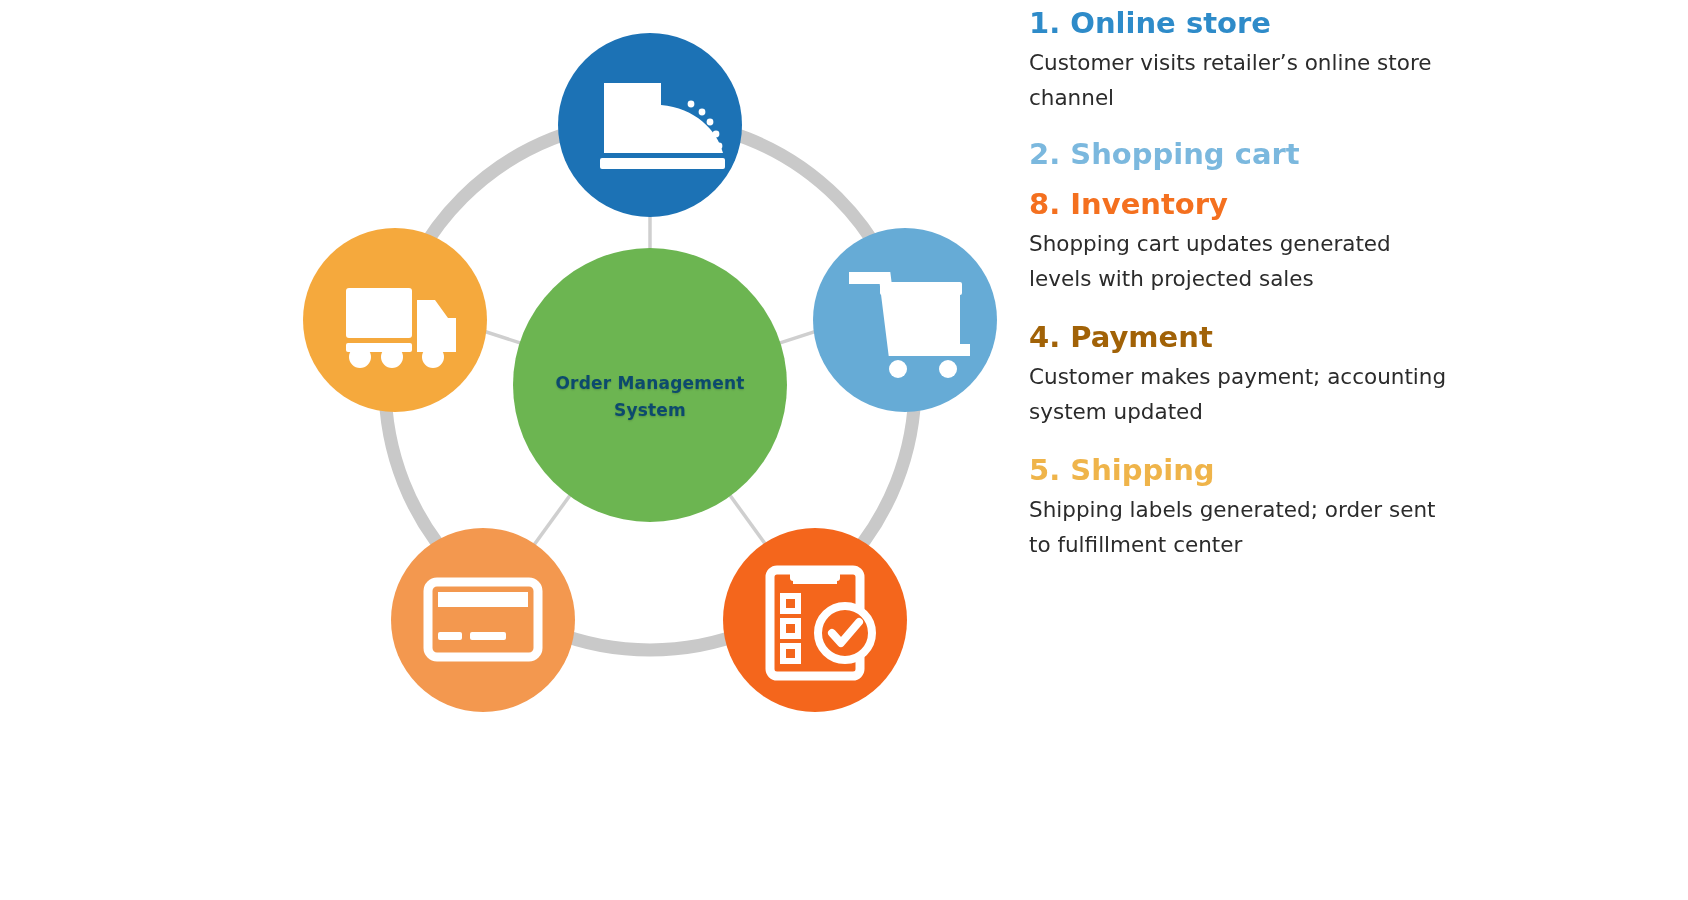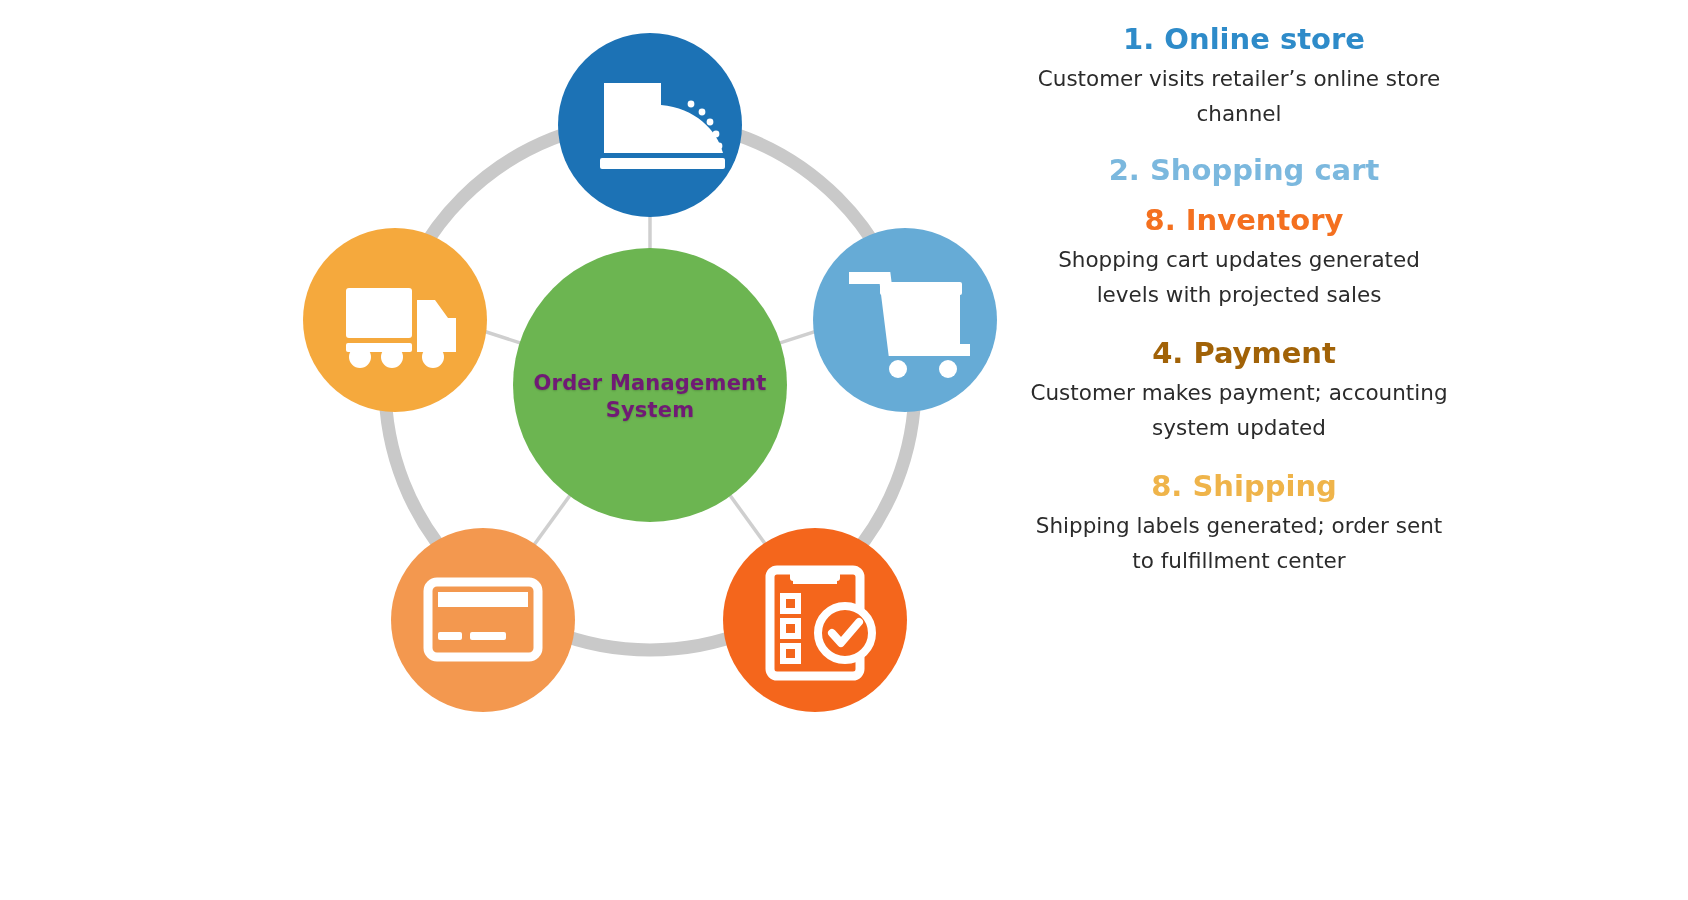--- a/index.html
+++ b/index.html
@@ -37,42 +37,41 @@
     position: absolute;
     left: 0; top: 0;
     width: 760px;
     height: 900px;
     display: block;
   }
 
   .node-label {
     position: absolute;
     text-align: center;
-    color: #701a75;
+    color: #0c4a6e;
     font-weight: bold;
     font-family: "DejaVu Sans", "Liberation Sans", sans-serif;
-    font-size: 21px;
+    font-size: 17px;
     line-height: 27px;
     letter-spacing: 0.2px;
     text-shadow: 0 1px 2px rgba(0,0,0,0.18);
     pointer-events: none;
   }
   #center-label {
     left: 230px;
     top: 370px;
     width: 300px;
   }
 
   
   #steps {
     position: absolute;
     left: 1029px;
-    top: 20px;
+    top: 4px;
     width: 430px;
-    text-align: center;
   }
   .step {
     margin-bottom: 12px;
   }
   .step-title {
     font-family: "DejaVu Sans", "Liberation Sans", sans-serif;
     font-weight: bold;
     font-size: 29px;
     line-height: 38px;
     margin: 0 0 3px 0;
@@ -220,19 +219,19 @@
       <div class="step-title" style="color:#F4701F">8. Inventory</div>
       <div class="step-desc">Shopping cart updates generated levels with projected sales</div>
     </div>
 
     <div class="step" id="step-4">
       <div class="step-title" style="color:#a16207">4. Payment</div>
       <div class="step-desc">Customer makes payment; accounting system updated</div>
     </div>
 
     <div class="step" id="step-5">
-      <div class="step-title" style="color:#EFB44A">8. Shipping</div>
+      <div class="step-title" style="color:#EFB44A">5. Shipping</div>
       <div class="step-desc">Shipping labels generated; order sent to fulfillment center</div>
     </div>
 
   </div>
 
 </div>
 
 </body></html>

